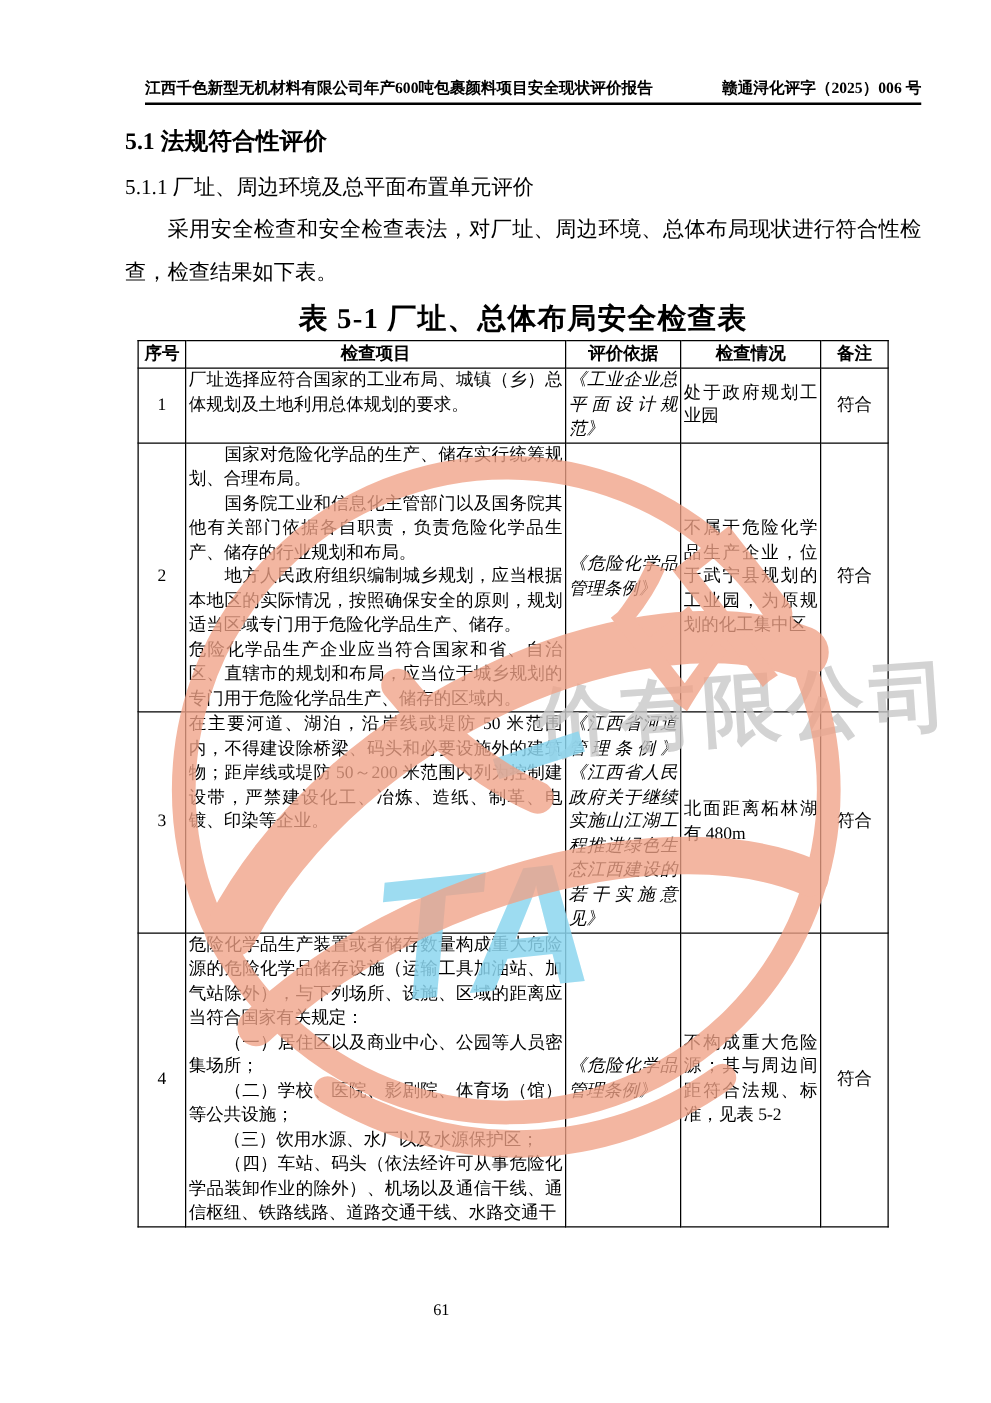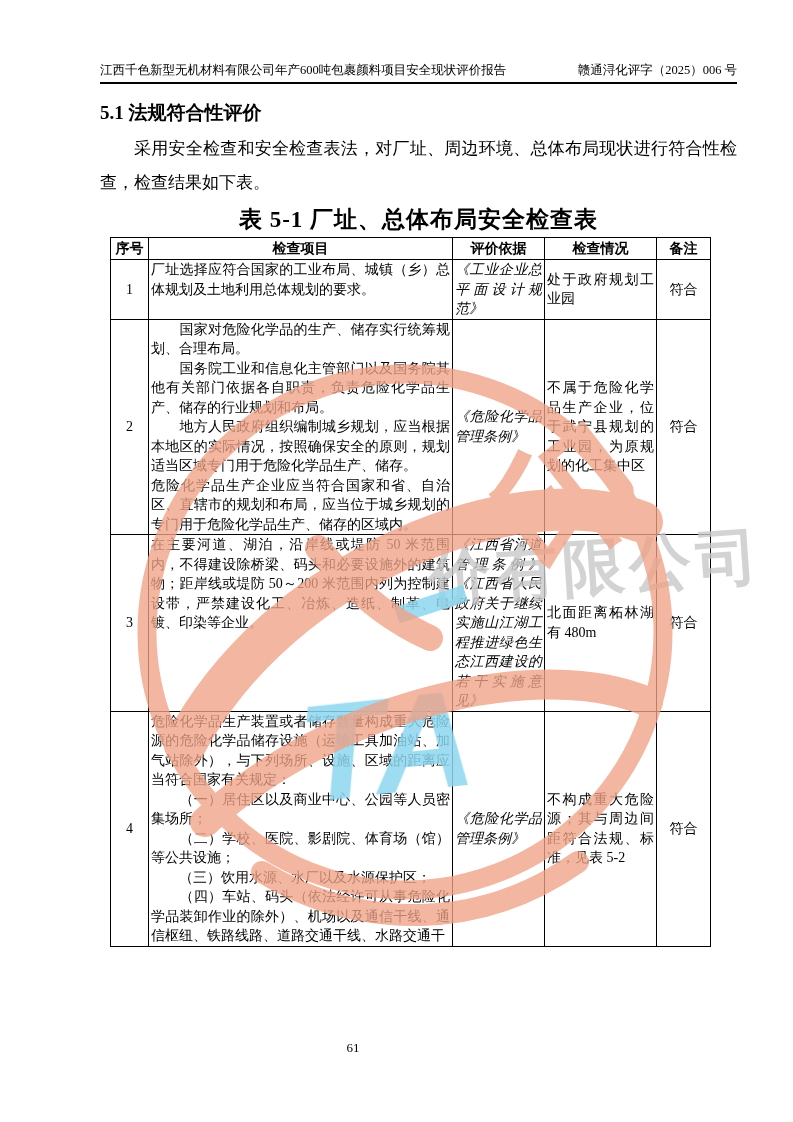--- a/index.html
+++ b/index.html
@@ -4,21 +4,21 @@
 <style>
   html,body{margin:0;padding:0;background:#ffffff;}
   .page{
     position:relative;width:793px;height:1122px;background:#fff;overflow:hidden;
     font-family:"Liberation Serif","DejaVu Serif",serif;color:#000;
   }
   .content{position:absolute;left:100px;top:62px;width:637px;z-index:1;}
   .hdr{
     display:flex;justify-content:space-between;align-items:flex-end;
     border-bottom:2px solid #000;padding-bottom:3px;
-    font-size:12.5px;font-weight:normal;white-space:nowrap;
+    font-size:12.5px;font-weight:bold;white-space:nowrap;margin-left:16px;
   }
   .hdr .right{margin-left:12px;padding-left:40px;}
   h1{font-size:22px;margin:16px 0 0;font-weight:bold;}
   h2{font-size:19px;margin:16px 0 0;font-weight:bold;}
   h3{font-size:17px;margin:12px 0 0;font-weight:normal;}
   h4{font-size:17px;margin:10px 0 0;padding-left:34px;font-weight:bold;}
   .para{font-size:17px;line-height:2.0;text-align:justify;text-indent:2em;margin:6px 0 0;}
   .tbl-title{font-size:23px;font-weight:bold;text-align:center;margin:4px 0 2px;letter-spacing:1px;}
   table.chk{
     border-collapse:collapse;margin-left:10px;width:600px;table-layout:fixed;
@@ -44,20 +44,21 @@
 
 <div class="page">
 
   <div class="content">
     <div class="hdr">
       <span class="left">江西千色新型无机材料有限公司年产600吨包裹颜料项目安全现状评价报告</span>
       <span class="right">赣通浔化评字（2025）006 号</span>
     </div>
 
     <h2>5.1 法规符合性评价</h2>
+    <h3>5.1.1 厂址、周边环境及总平面布置单元评价</h3>
 
     <p class="para">采用安全检查和安全检查表法，对厂址、周边环境、总体布局现状进行符合性检查，检查结果如下表。</p>
 
     <div class="tbl-title">表 5-1 厂址、总体布局安全检查表</div>
 
     <table class="chk">
       <colgroup>
         <col style="width:38px">
           <col style="width:304px">
           <col style="width:92px">

